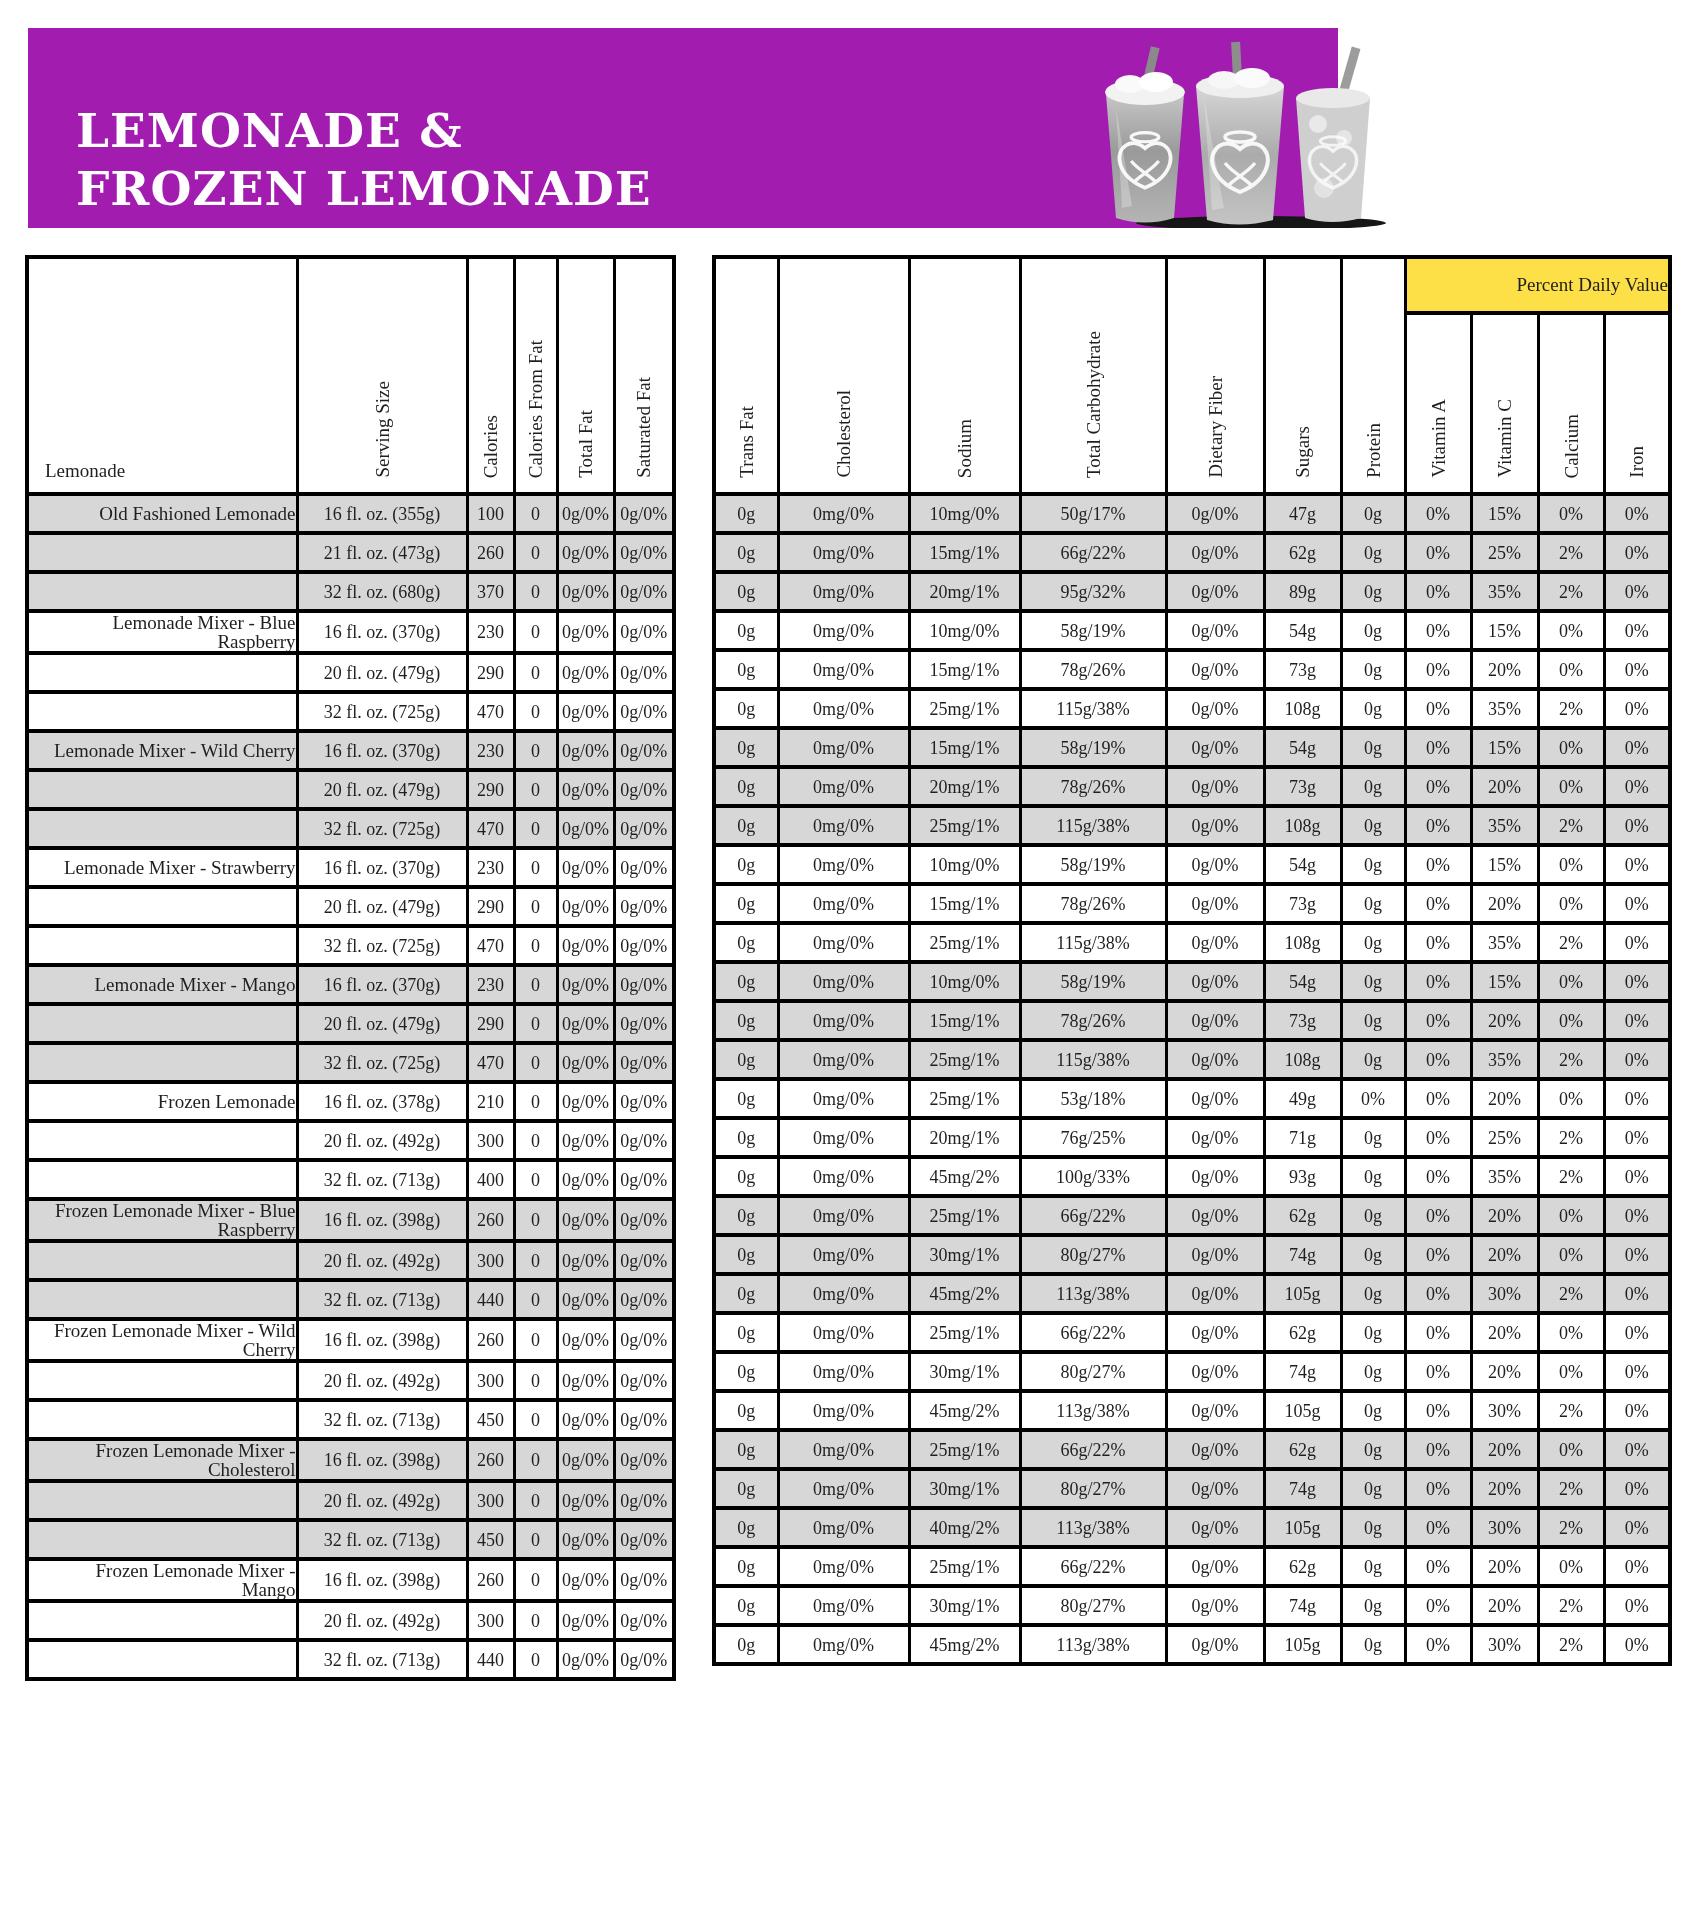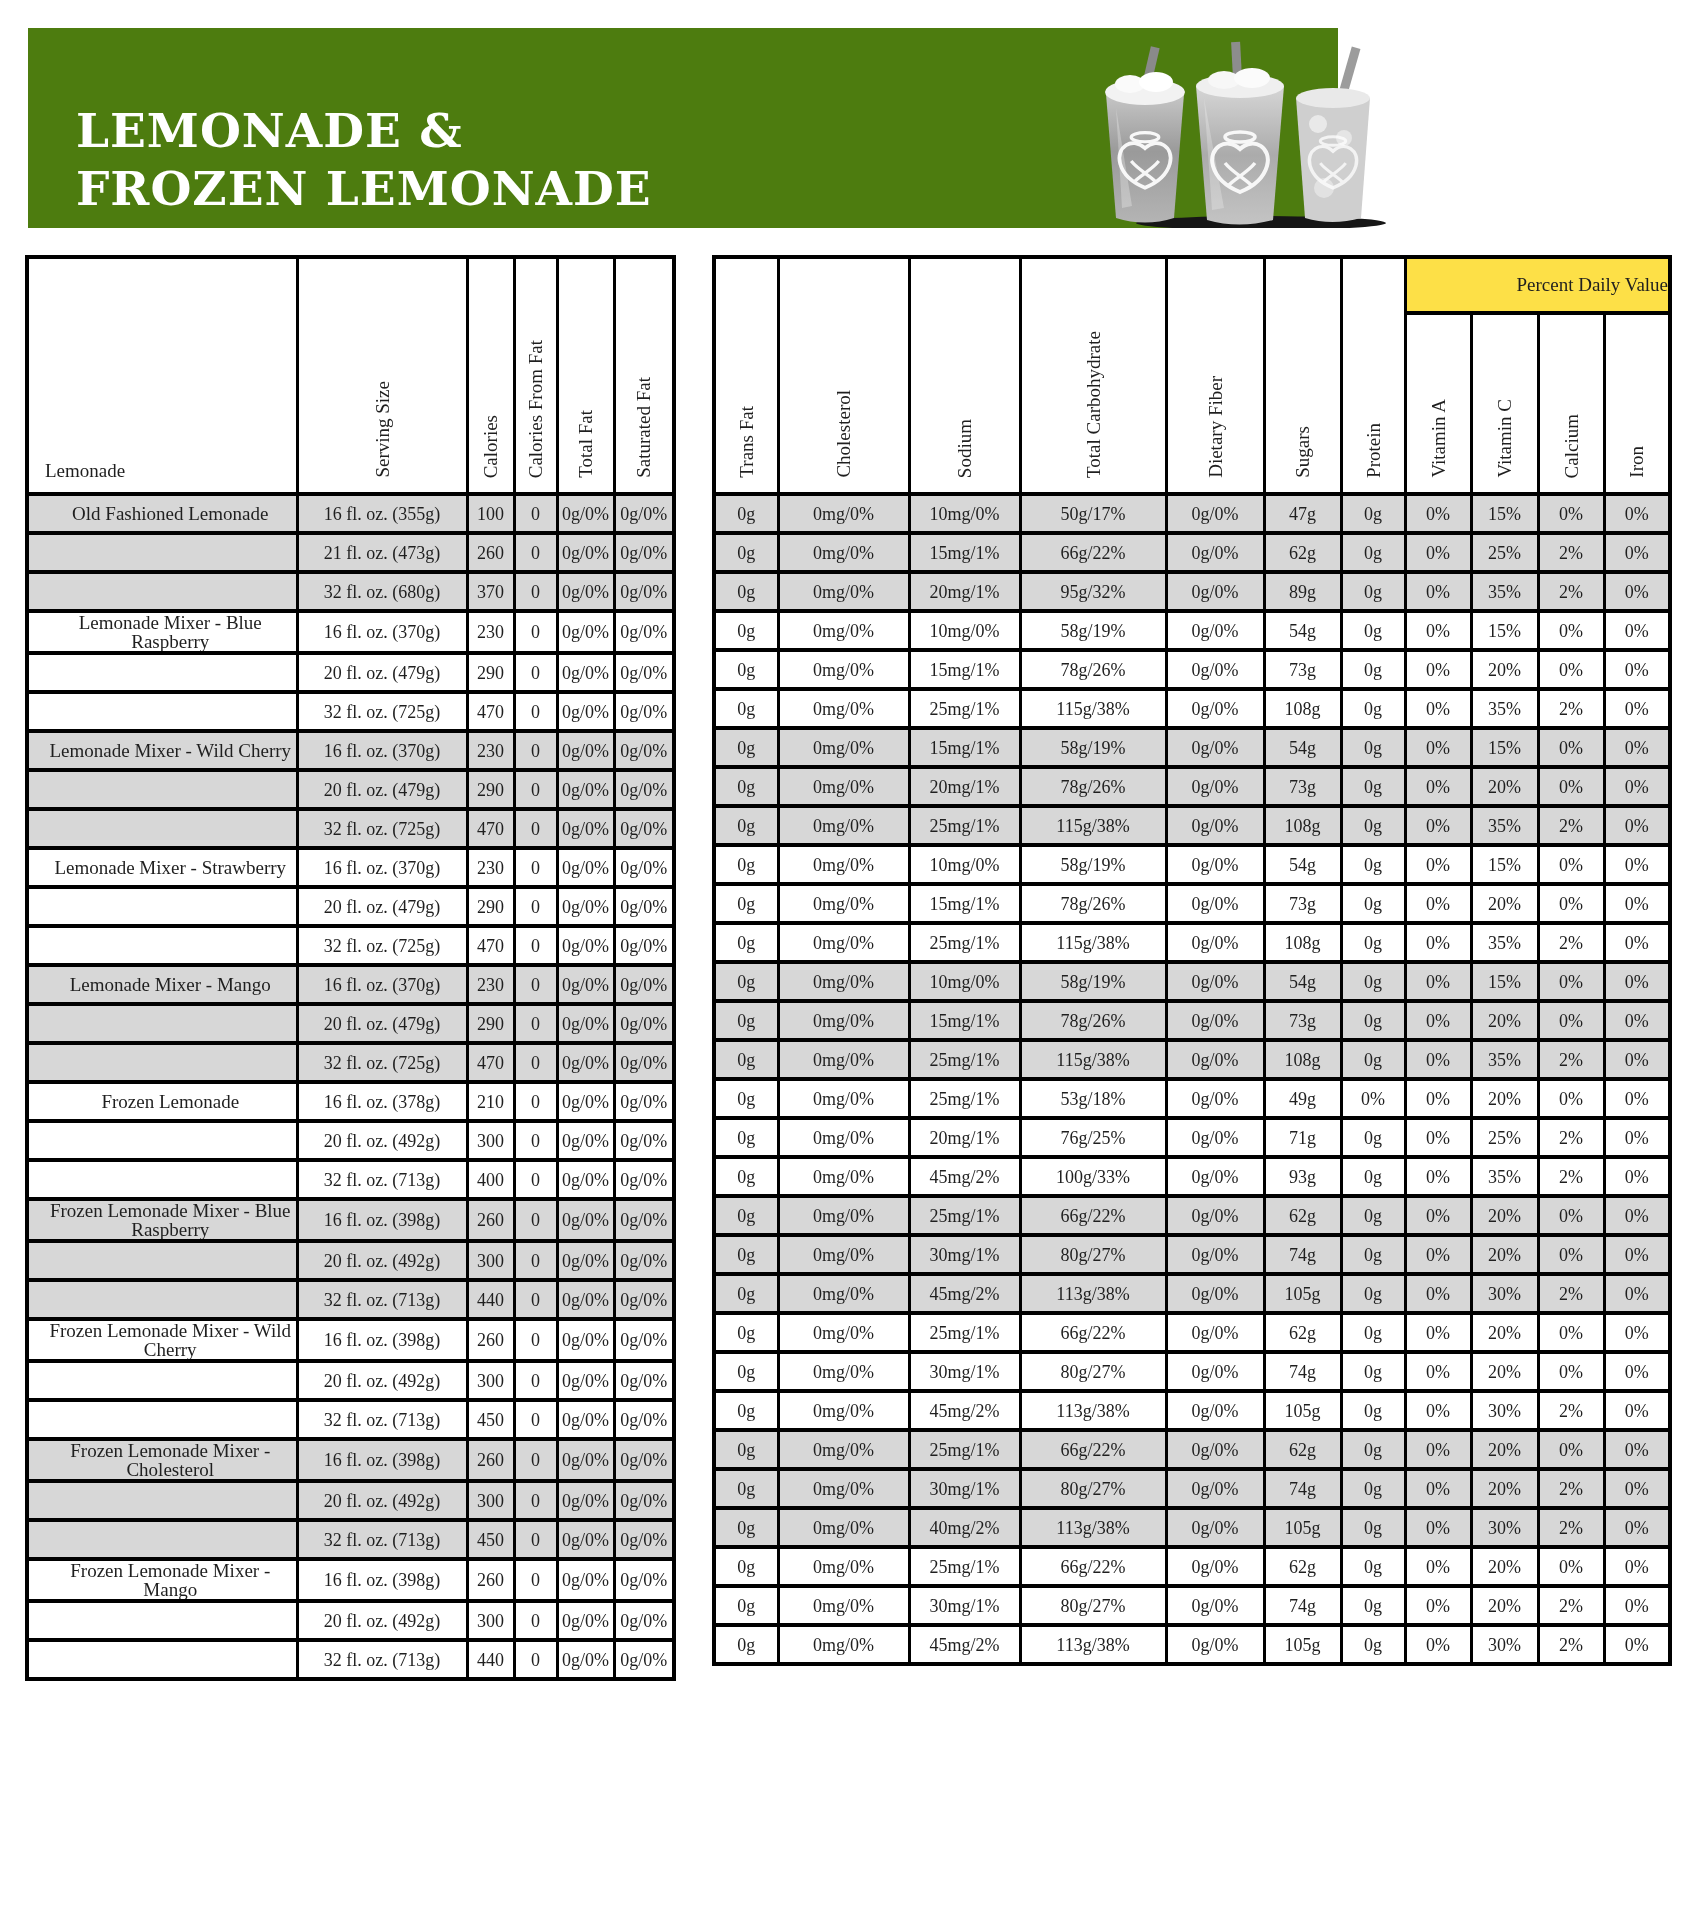--- a/index.html
+++ b/index.html
@@ -2,42 +2,42 @@
 <html><head>
 <meta charset="utf-8">
 <style>
   html,body{margin:0;padding:0;}
   body{
     width:1695px;height:1920px;position:relative;background:#ffffff;
     font-family:"Liberation Serif","DejaVu Serif",serif;color:#1f1f1f;
     overflow:hidden;
   }
   
-  .banner{position:absolute;left:28px;top:28px;width:1310px;height:200px;background:#4d7c0f;}
+  .banner{position:absolute;left:28px;top:28px;width:1310px;height:200px;background:#a21caf;}
   .title{position:absolute;left:48px;top:74px;color:#fff;
     font-family:"DejaVu Serif","Liberation Serif",serif;font-weight:bold;
     font-size:47px;line-height:58px;letter-spacing:1px;white-space:nowrap;}
   .cups{position:absolute;left:1058px;top:10px;width:330px;height:190px;}
   
   table.tbl{border-collapse:collapse;table-layout:fixed;position:absolute;top:255px;
     border:4px solid #000;}
   table.tbl th,table.tbl td{border:3px solid #000;border-top-width:4px;border-bottom-width:4px;
     padding:0;box-sizing:border-box;overflow:hidden;}
   table.left{left:25px;width:647px;}
   table.right{left:712px;width:956px;}
   thead th{background:#fff;font-weight:normal;}
   th.corner{vertical-align:bottom;text-align:left;}
   th.corner span{display:inline-block;padding:0 0 10px 16px;font-size:19px;text-align:right;}
   th.rot{vertical-align:bottom;text-align:center;height:237px;}
   th.rot span{display:inline-block;writing-mode:vertical-rl;transform:rotate(180deg);
     font-size:19px;white-space:nowrap;margin-bottom:10px;line-height:1;}
   th.pdv{height:55px;background:#fde047;text-align:right;font-size:19px;}
   tr.hdr2 th.rot{height:178px;}
   tbody td{height:39px;text-align:center;font-size:18px;line-height:1;}
-  tbody td.name{text-align:center;padding-left:16px;font-size:19px;}
+  tbody td.name{text-align:right;padding-left:16px;font-size:19px;}
   tr.r-gray td{background:#d7d7d7;}
   tr.r-white td{background:#ffffff;}
 </style>
 </head>
 <body>
 
 <div class="banner">
   <div class="title">
     <div>LEMONADE &amp;</div>
     <div>FROZEN LEMONADE</div>

